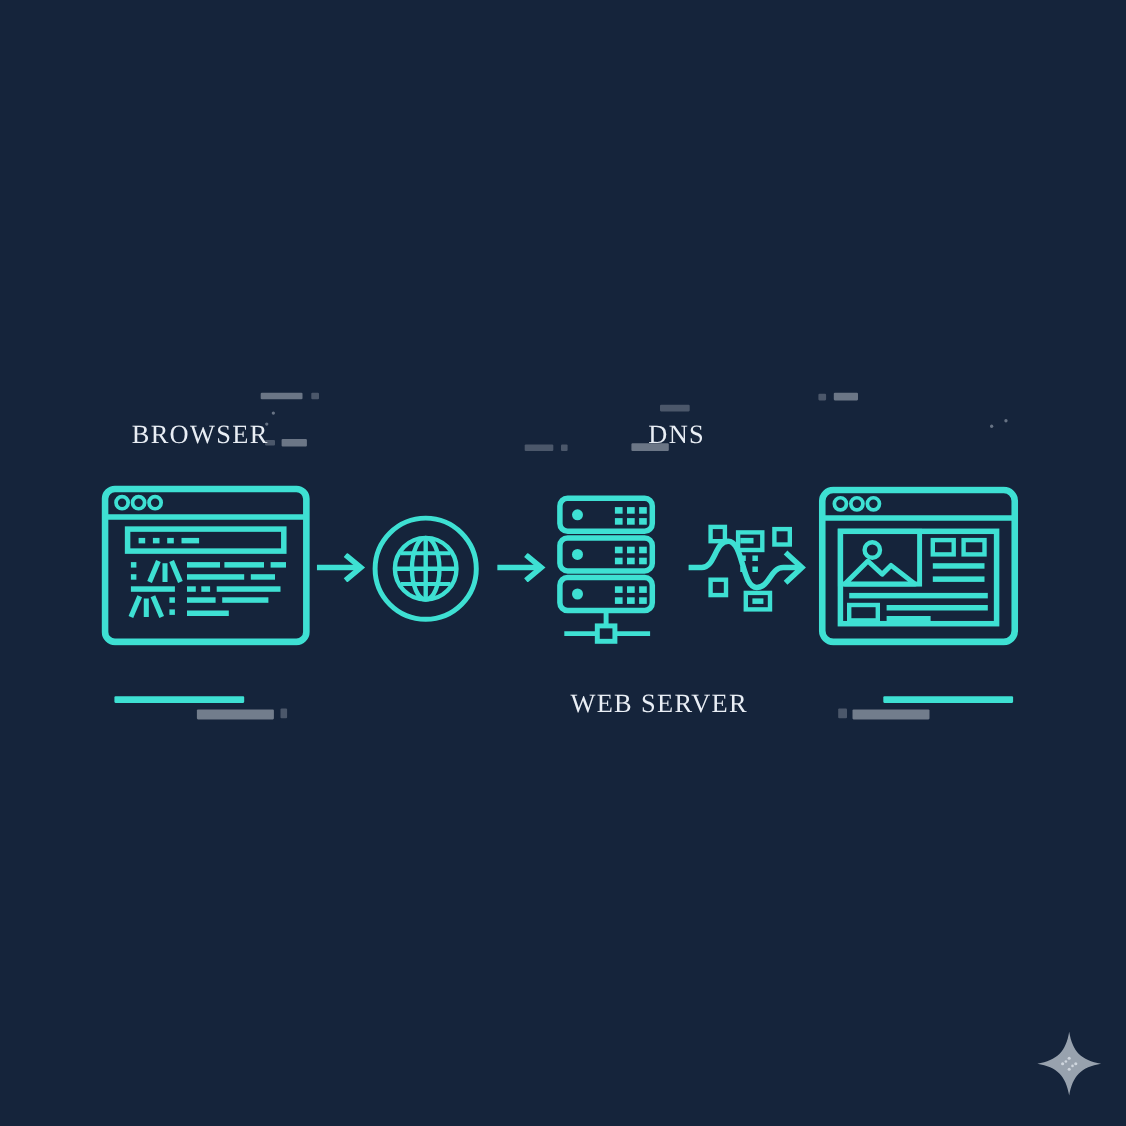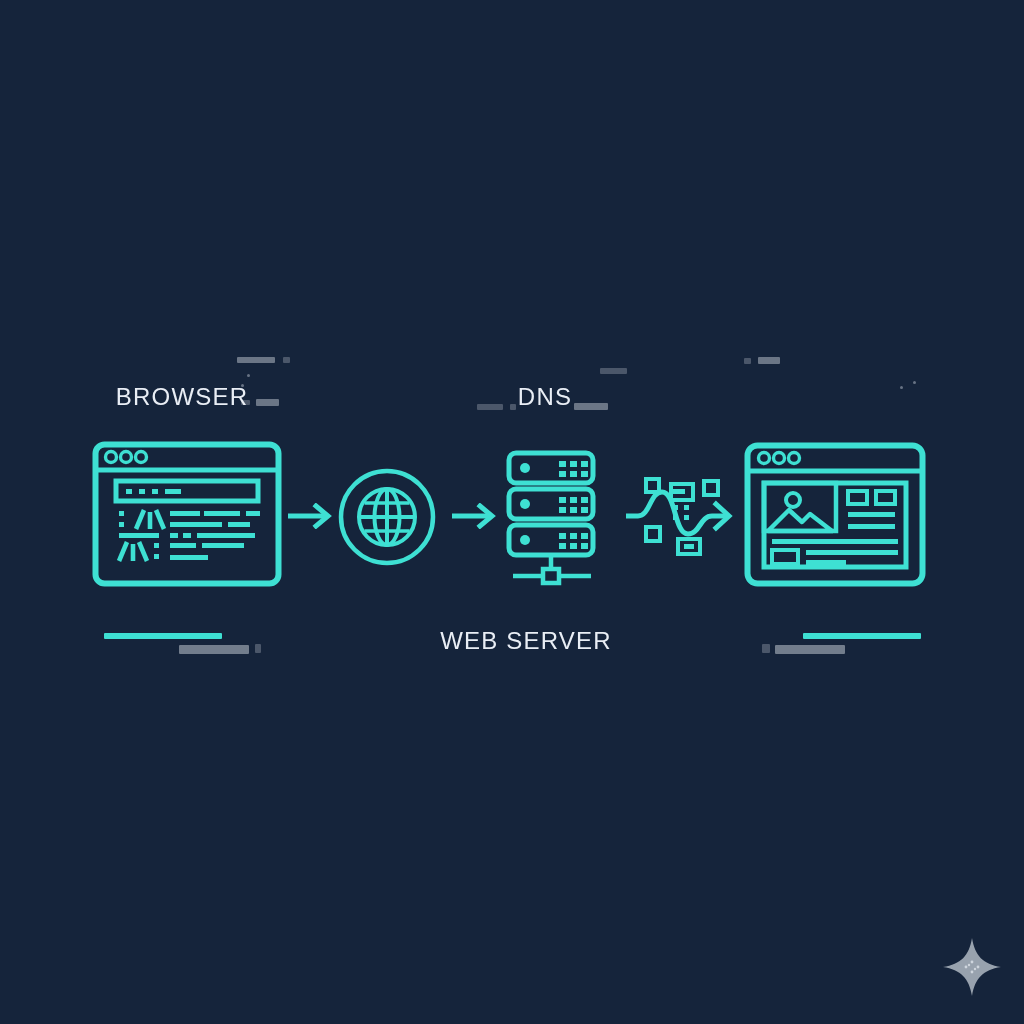--- a/index.html
+++ b/index.html
@@ -16,21 +16,21 @@
   #canvas {
     position: relative;
     width: 1024px;
     height: 1024px;
     background: #15243b;
   }
   
   .label {
     position: absolute;
     color: #e9eef5;
-    font-family: Liberation Sans, sans-serif;
+    font-family: Liberation Serif, serif;
     font-size: 24px;
     letter-spacing: 1.2px;
     white-space: nowrap;
     text-align: center;
     font-weight: 400;
   }
   
   .ghost {
     position: absolute;
     background: #8d96a3;
@@ -82,22 +82,22 @@
   <div class="ghost dim" style="left:510px;top:404px;width:6px;height:6px;"></div>
   <div class="ghost" style="left:574px;top:403px;width:34px;height:7px;"></div>
   <div class="ghost dim" style="left:600px;top:368px;width:27px;height:6px;"></div>
 
   <div class="ghost dim" style="left:744px;top:358px;width:7px;height:6px;"></div>
   <div class="ghost" style="left:758px;top:357px;width:22px;height:7px;"></div>
   <div class="ghost dot" style="left:900px;top:386px;"></div>
   <div class="ghost dot" style="left:913px;top:381px;"></div>
 
   <div class="label" style="left:0;top:383px;width:364px;">BROWSER</div>
-  <div class="label" style="left:425px;top:383px;width:240px;">DNS</div>
-  <div class="label" style="left:406px;top:627px;width:240px;">WEB SERVER</div>
+  <div class="label" style="left:401px;top:383px;width:240px;text-align:right;">DNS</div>
+  <div class="label" style="left:440px;top:627px;width:240px;text-align:right;">WEB SERVER</div>
 
   <div class="icon" style="left:92px;top:441px;">
     <svg width="190" height="146" viewBox="0 0 190 146" fill="none">
       <rect x="3.5" y="3.5" width="183" height="139" rx="9" stroke="#3ee0d3" stroke-width="6"></rect>
       <line x1="4" y1="29" x2="186" y2="29" stroke="#3ee0d3" stroke-width="5"></line>
       <circle cx="19" cy="16" r="5.5" stroke="#3ee0d3" stroke-width="3.4"></circle>
       <circle cx="34" cy="16" r="5.5" stroke="#3ee0d3" stroke-width="3.4"></circle>
       <circle cx="49" cy="16" r="5.5" stroke="#3ee0d3" stroke-width="3.4"></circle>
 
       <rect x="24" y="40" width="142" height="20" stroke="#3ee0d3" stroke-width="5"></rect>

